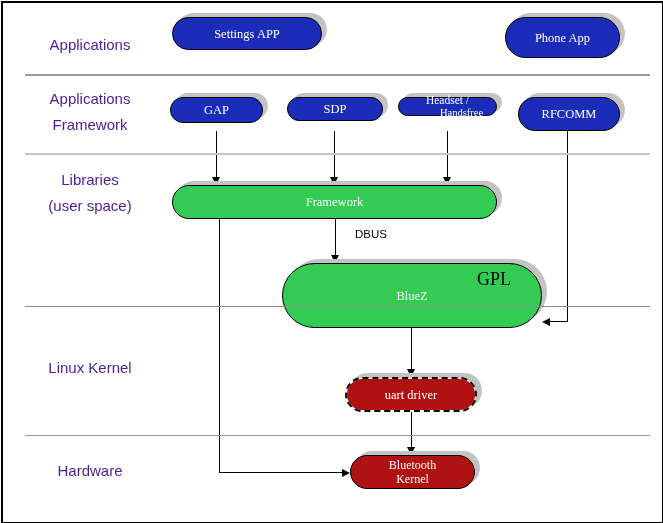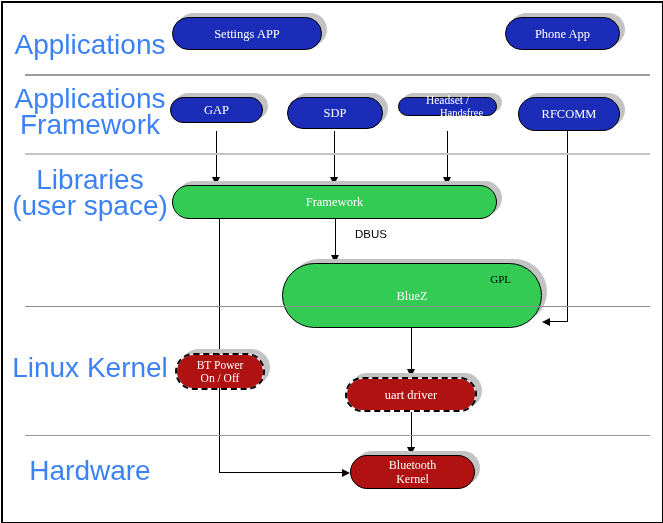--- a/index.html
+++ b/index.html
@@ -8,42 +8,42 @@
 
   
   .hline{position:absolute;left:25px;width:625px;z-index:6;}
   .hline.l1{top:74px;height:2px;background:#9a9a9a;}
   .hline.l2{top:153px;height:2px;background:#c4c4c4;}
   .hline.l3{top:306px;height:1px;background:#8d8d8d;}
   .hline.l4{top:435px;height:1px;background:#9a9a9a;}
 
   
   .layer-label{position:absolute;left:10px;width:160px;text-align:center;
-    color:#3b82f6;font-size:28px;line-height:26px;z-index:2;}
+    color:#4c1d95;font-size:15px;line-height:26px;z-index:2;}
 
   
   .vline,.hseg{position:absolute;background:#000;z-index:3;}
   .vline{width:1px;}
   .hseg{height:1px;}
   .arr{position:absolute;width:0;height:0;z-index:3;}
   .arr.down{border-left:4px solid transparent;border-right:4px solid transparent;border-top:8px solid #000;}
   .arr.left{border-top:4px solid transparent;border-bottom:4px solid transparent;border-right:8px solid #000;}
   .arr.right{border-top:4px solid transparent;border-bottom:4px solid transparent;border-left:8px solid #000;}
   .edge-label{position:absolute;color:#000;font-size:11.5px;z-index:3;}
 
   
   .node{position:absolute;box-sizing:border-box;border:1.5px solid #000;border-radius:999px;
     box-shadow:5px -4px 0 0 #c3c3c3;display:flex;flex-direction:column;align-items:center;
     justify-content:center;color:#fff;font-size:12.5px;line-height:14px;text-align:center;z-index:4;font-family:Liberation Serif, serif;}
   .node.blue{background:#1b2db8;}
   .node.green{background:#33cb54;}
   .node.red{background:#b01111;}
   .node.dashed{border:2px dashed #000;background-clip:padding-box;}
   .node .sub{font-size:10.5px;line-height:12px;margin-left:28px;}
-  .badge{position:absolute;top:8px;right:30px;color:#000;font-size:11px;}
+  .badge{position:absolute;top:8px;right:30px;color:#000;font-size:18px;}
 </style>
 </head>
 <body>
 
 <div class="canvas">
   <div class="frame"></div>
 
   <div class="hline l1"></div>
   <div class="hline l2"></div>
   <div class="hline l3"></div>
@@ -90,51 +90,47 @@
 
   <div class="vline" style="left:411px;top:328px;height:43px;"></div>
   <div class="arr down" style="left:407px;top:369px;"></div>
 
   <div class="vline" style="left:411px;top:412px;height:37px;"></div>
   <div class="arr down" style="left:407px;top:447px;"></div>
 
   <div class="node blue" style="left:172px;top:17px;width:150px;height:33px;">
     <span>Settings APP</span>
   </div>
-  <div class="node blue" style="left:505px;top:17px;width:115px;height:33px;">
+  <div class="node blue" style="left:505px;top:17px;width:115px;height:41px;">
     <span>Phone App</span>
   </div>
 
   <div class="node blue" style="left:170px;top:97px;width:93px;height:26px;">
     <span>GAP</span>
   </div>
-  <div class="node blue" style="left:287px;top:97px;width:96px;height:32px;">
+  <div class="node blue" style="left:287px;top:97px;width:96px;height:24px;">
     <span>SDP</span>
   </div>
   <div class="node blue" style="left:398px;top:97px;width:99px;height:19px;">
     <span style="font-size:11.5px;line-height:13px;">Headset /</span>
     <span class="sub">Handsfree</span>
   </div>
   <div class="node blue" style="left:518px;top:97px;width:102px;height:34px;">
     <span>RFCOMM</span>
   </div>
 
   <div class="node green" style="left:172px;top:185px;width:325px;height:34px;">
     <span>Framework</span>
   </div>
 
   <div class="node green" style="left:282px;top:263px;width:260px;height:65px;">
     <span class="badge">GPL</span>
     <span>BlueZ</span>
   </div>
 
-  <div class="node red dashed" style="left:175px;top:353px;width:90px;height:37px;font-size:11.5px;line-height:13px;">
-    <span>BT Power</span>
-    <span>On / Off</span>
-  </div>
 
   <div class="node red dashed" style="left:345px;top:377px;width:132px;height:35px;justify-content:center;">
     <span>uart driver</span>
   </div>
 
   <div class="node red" style="left:350px;top:455px;width:125px;height:34px;font-size:12px;line-height:14px;">
     <span>Bluetooth</span>
     <span>Kernel</span>
   </div>
 </div>

